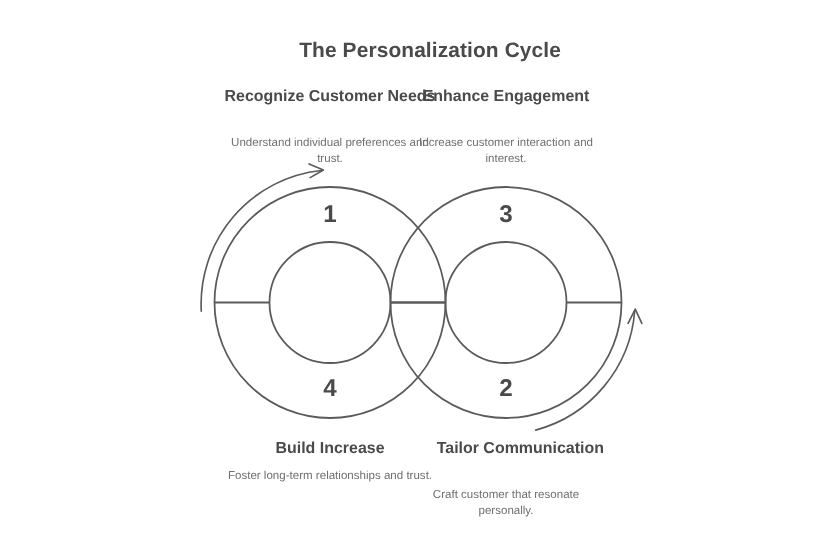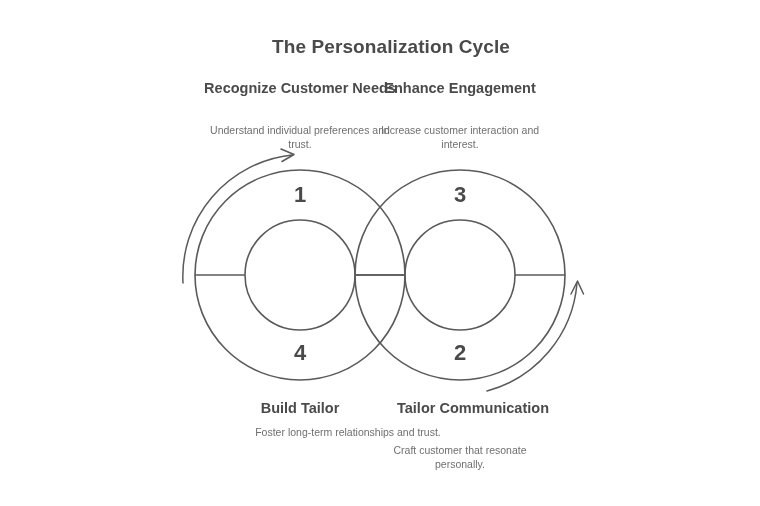--- a/index.html
+++ b/index.html
@@ -48,21 +48,21 @@
     line-height: 1.32;
   }
   
   #lbl-1 { left: 200px; top: 79px;  width: 200px; }
   #desc-1{ left: 200px; top: 124px; width: 200px; }
 
   #lbl-3 { left: 380px; top: 79px;  width: 160px; }
   #desc-3{ left: 370px; top: 124px; width: 180px; }
 
   #lbl-4 { left: 200px; top: 399px; width: 200px; }
-  #desc-4{ left: 200px; top: 426px; width: 200px; margin-left: 48px; }
+  #desc-4{ left: 200px; top: 426px; width: 200px; }
 
   #lbl-2 { left: 393px; top: 399px; width: 160px; }
   #desc-2{ left: 370px; top: 444px; width: 180px; }
 
   #ring-svg {
     position: absolute;
     left: 0;
     top: 0;
   }
   .ring-num {
@@ -80,21 +80,21 @@
 <div id="canvas">
 
   <div class="diagram-title">The Personalization Cycle</div>
 
   <div class="node-label" id="lbl-1">Recognize Customer Needs</div>
   <div class="node-desc" id="desc-1">Understand individual preferences and trust.</div>
 
   <div class="node-label" id="lbl-3">Enhance Engagement</div>
   <div class="node-desc" id="desc-3">Increase customer interaction and interest.</div>
 
-  <div class="node-label" id="lbl-4">Build Tailor</div>
+  <div class="node-label" id="lbl-4">Build Increase</div>
   <div class="node-desc" id="desc-4">Foster long-term relationships and trust.</div>
 
   <div class="node-label" id="lbl-2">Tailor Communication</div>
   <div class="node-desc" id="desc-2">Craft customer that resonate personally.</div>
 
   <svg id="ring-svg" width="760" height="506" viewBox="0 0 760 506">
 
     <circle cx="300" cy="275" r="105" fill="none" stroke="#5a5a5a" stroke-width="1.6"></circle>
 
     <circle cx="300" cy="275" r="55" fill="none" stroke="#5a5a5a" stroke-width="1.6"></circle>

